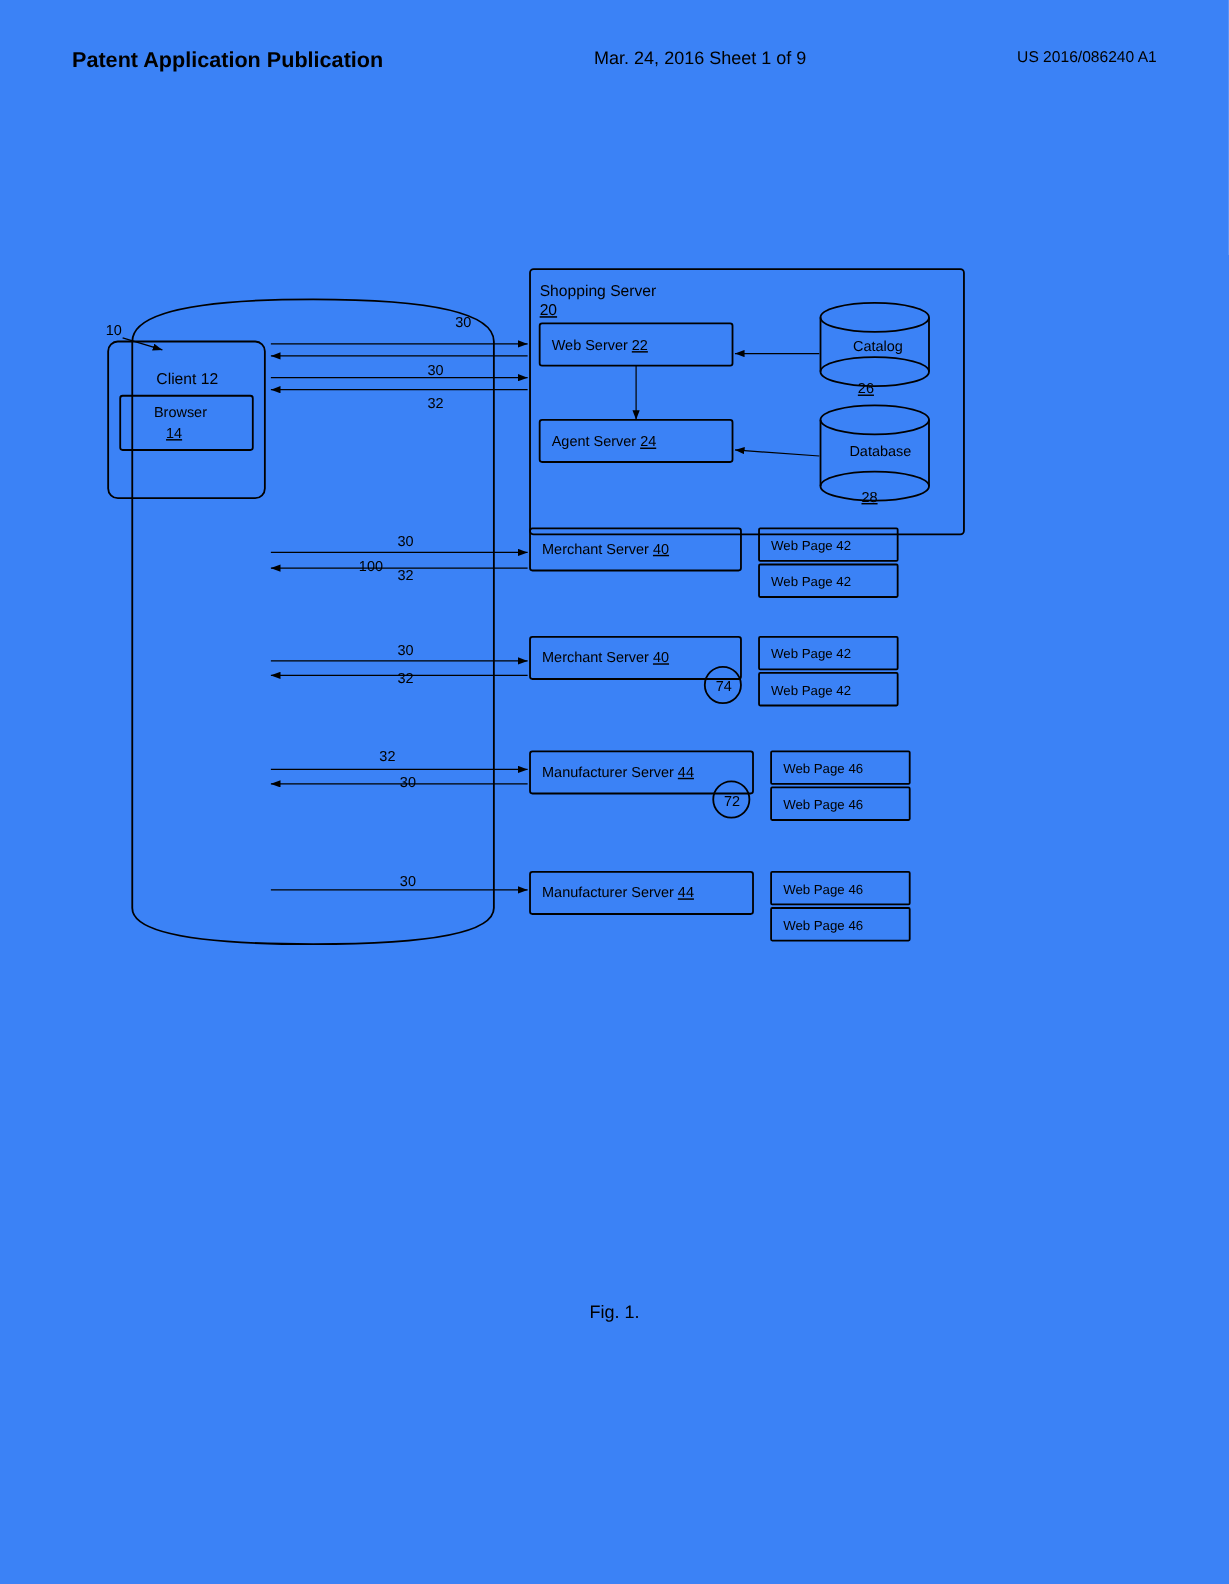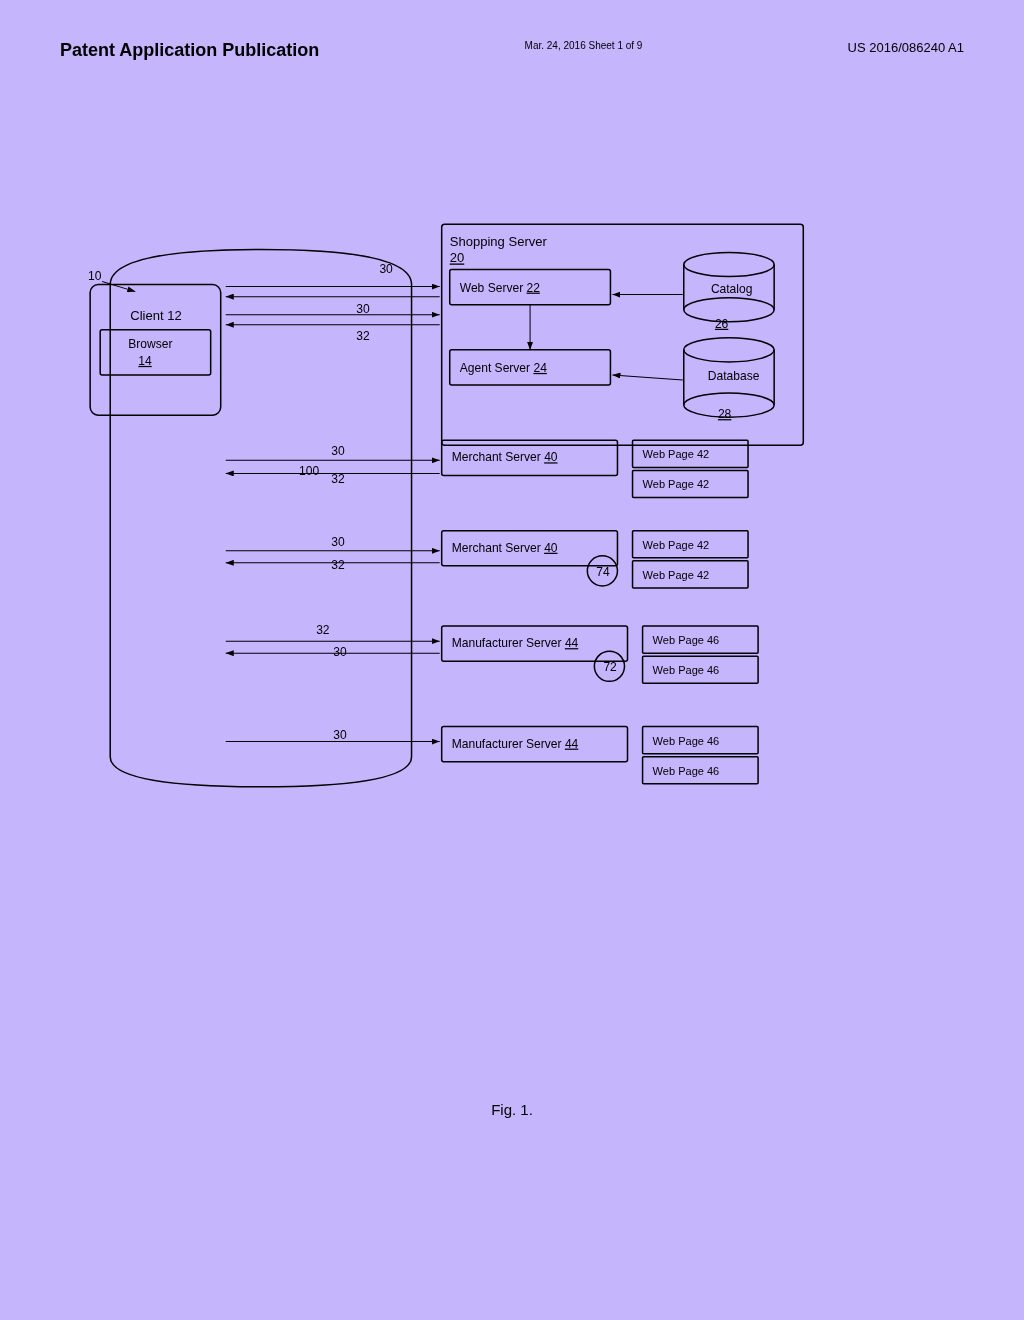--- a/index.html
+++ b/index.html
@@ -8,42 +8,42 @@
       font-family: 'Times New Roman', Times, serif;
       width: 1024px;
       min-height: 1320px;
       position: relative;
       overflow: hidden;
     }
 
     .page {
       width: 1024px;
       min-height: 1320px;
-      background: #c4b5fd;
+      background: #3b82f6;
       padding: 40px 60px;
       position: relative;
     }
 
     .header {
       display: flex;
       justify-content: space-between;
       align-items: flex-start;
       margin-bottom: 30px;
       padding-bottom: 10px;
     }
 
     .header-left {
       font-size: 18px;
       font-weight: bold;
       font-family: Arial, sans-serif;
       max-width: 320px;
     }
 
     .header-center {
-      font-size: 10px;
+      font-size: 15px;
       font-family: Arial, sans-serif;
       text-align: center;
     }
 
     .header-right {
       font-size: 13px;
       font-family: Arial, sans-serif;
       text-align: right;
     }
 
@@ -51,21 +51,21 @@
       position: relative;
       width: 100%;
       height: 950px;
       margin-top: 60px;
     }
 
     .fig-caption {
       text-align: center;
       font-size: 15px;
       font-family: Arial, sans-serif;
-      margin-top: 20px;
+      margin-top: 4px;
     }
 
     svg {
       position: absolute;
       top: 0;
       left: 0;
       width: 100%;
       height: 100%;
     }
   </style>

